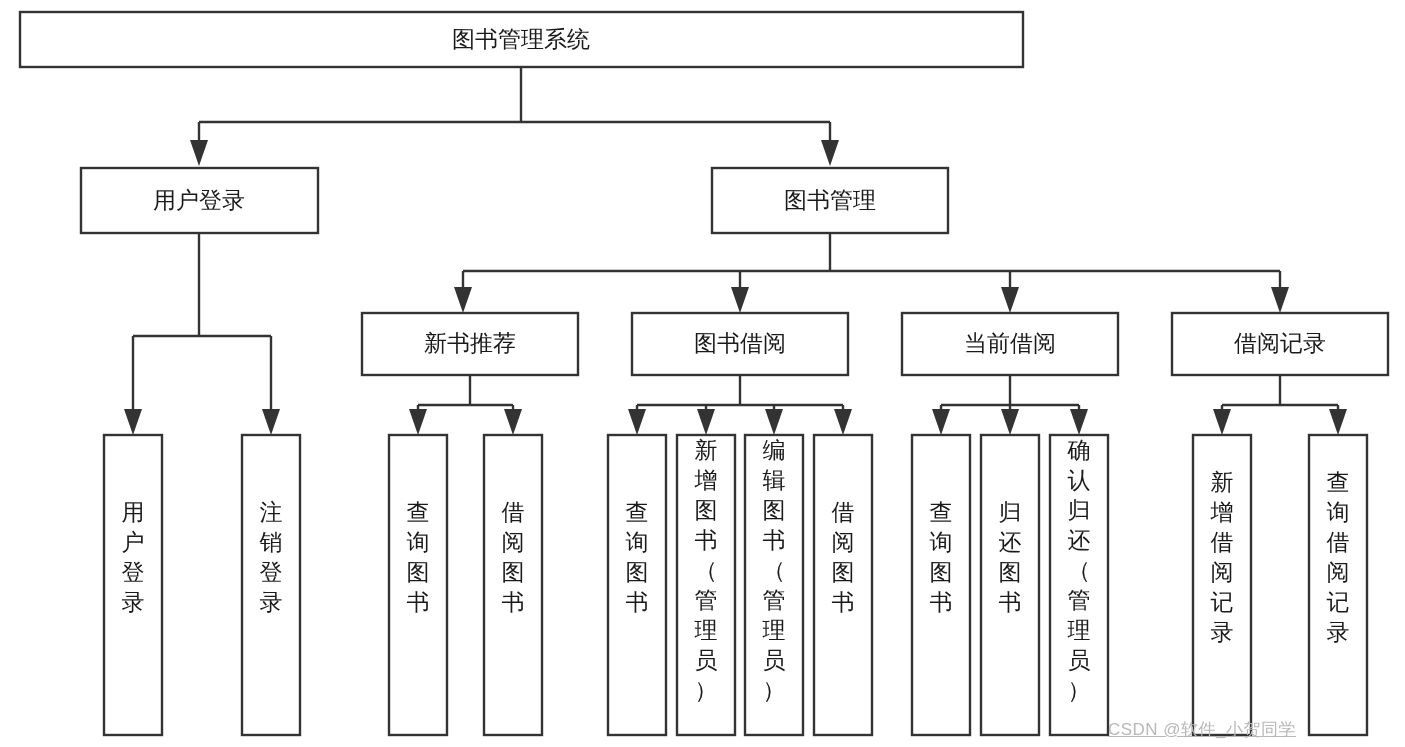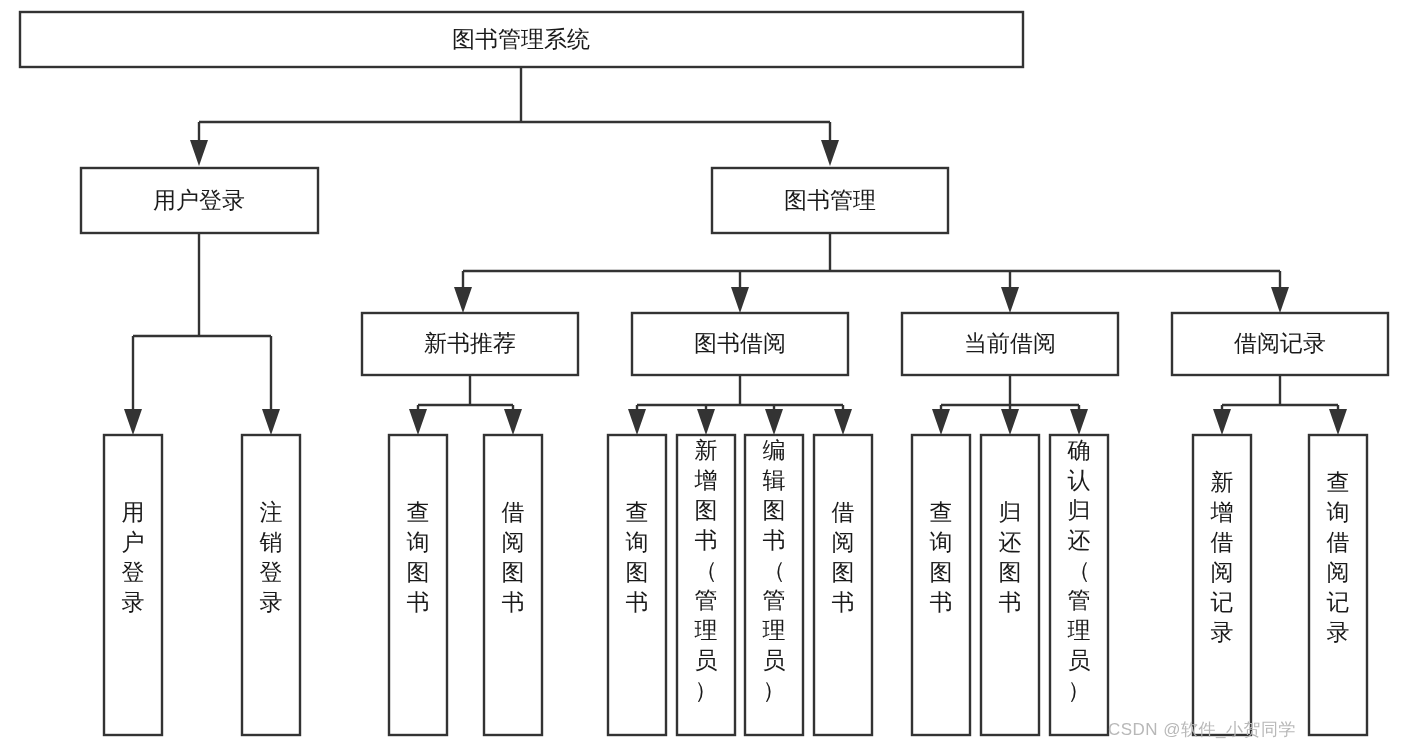--- a/index.html
+++ b/index.html
@@ -59,20 +59,21 @@
   .watermark {
     position: absolute;
     right: 10px;
     bottom: 6px;
     font-family: "Liberation Sans", "DejaVu Sans", sans-serif;
     font-size: 17px;
     color: #b8b8b8;
     letter-spacing: 0.5px;
     white-space: nowrap;
     user-select: none;
+    text-decoration: underline;
   }
 </style>
 </head>
 <body>
 
 <div id="diagram-root">
 
   <svg id="flow-svg" viewBox="0 0 1405 747" xmlns="http://www.w3.org/2000/svg">
 
     <g>

